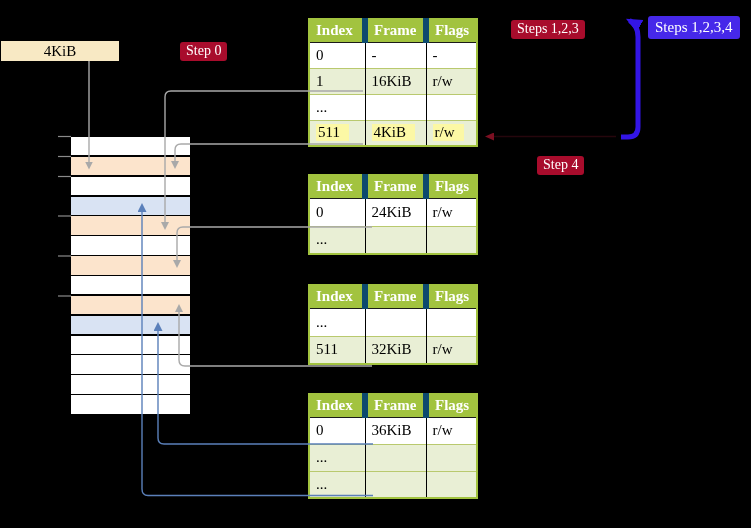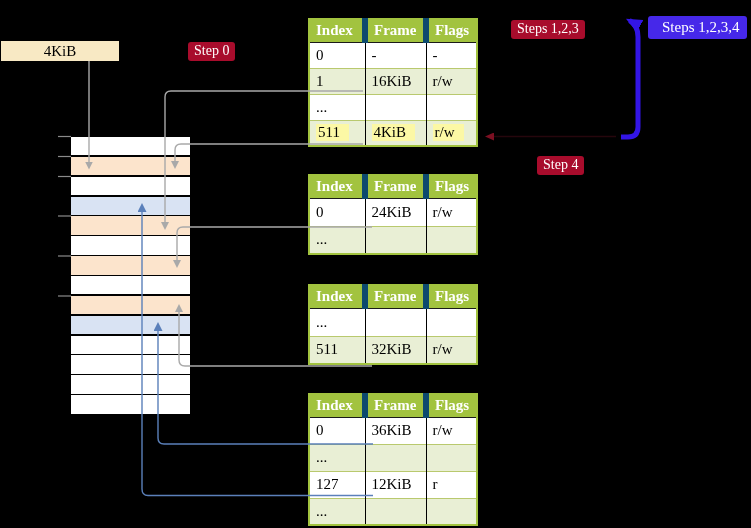--- a/index.html
+++ b/index.html
@@ -13,22 +13,22 @@
   #label-4kib{
     left:1px;top:41px;width:118px;height:20px;line-height:20px;
     background:var(--beige_label,#f8e9c4);color:#000;text-align:center;font-size:15px;
     z-index:6;
   }
   .badge{
     color:var(--label_text,#fff);font-size:14px;line-height:16px;
     padding:1px 6px 2px 6px;border-radius:3px;z-index:6;white-space:nowrap;
   }
   .crimson{background:var(--crimson_label,#a80c2c);}
-  #steps1234{background:var(--violet_label,#4628e9);font-size:15px;line-height:18px;padding:2px 7px 3px 14px;}
-  #step0{left:188px;top:42px;}
+  #steps1234{background:var(--violet_label,#4628e9);font-size:15px;line-height:18px;padding:2px 7px 3px 7px;}
+  #step0{left:180px;top:42px;}
   #steps123{left:511px;top:20px;}
   #steps1234{left:648px;top:16px;}
   #step4{left:537px;top:156px;}
   
   .mrow{position:absolute;left:71px;width:119px;height:18.4px;z-index:2;}
   
   .ptable{
     position:absolute;border-collapse:collapse;table-layout:fixed;width:168px;
     border:2.5px solid var(--header_green,#a2c33f);font-size:15px;z-index:3;
     background:var(--row_white,#fff);
@@ -236,24 +236,19 @@
     <tr>
       <td>0</td>
       <td>36KiB</td>
       <td>r/w</td>
     </tr>
     <tr class="shade">
       <td>...</td>
       <td></td>
       <td></td>
     </tr>
-    <tr>
-      <td>127</td>
-      <td>12KiB</td>
-      <td>r</td>
-    </tr>
     <tr class="shade">
       <td>...</td>
       <td></td>
       <td></td>
     </tr>
   </tbody>
 </table>
 
 </body></html>

